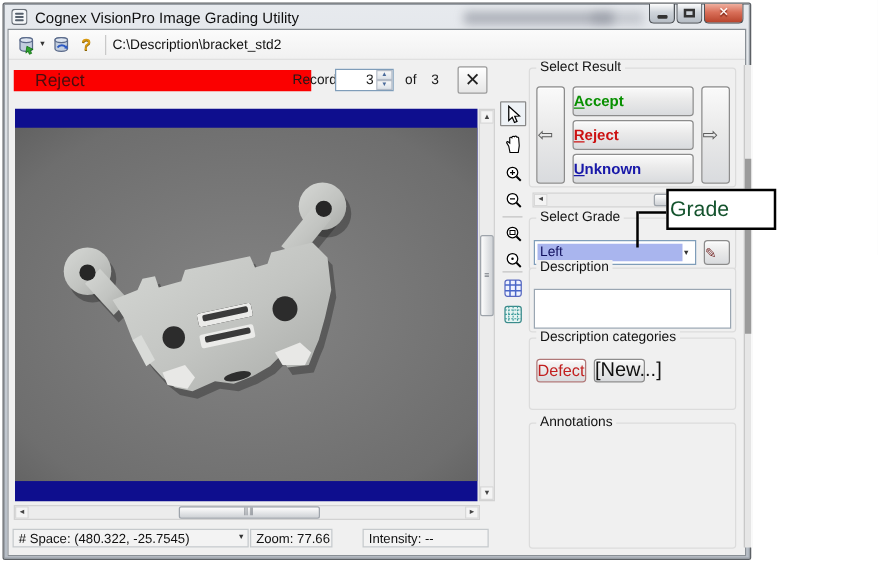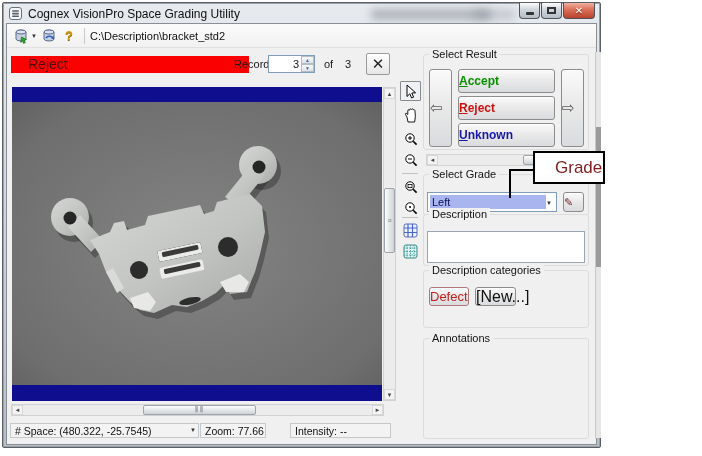--- a/index.html
+++ b/index.html
@@ -118,41 +118,41 @@
   #btn-defect{position:absolute;left:5px;top:16px;width:40px;height:19px;border:1px solid #b07878;}
   #btn-defect span{font-weight:normal;font-size:13px;color:#c22020;}
   #btn-new{position:absolute;left:51px;top:16px;width:41px;height:19px;}
   #btn-new span{font-size:16px;color:#111;}
 
   #side-scroll{position:absolute;left:588px;top:4px;width:7px;height:386px;background:#e6e6e6;
                border-left:1px solid #c8c8c8;border-right:1px solid #ffffff;}
   #side-thumb{position:absolute;left:0;top:75px;width:5px;height:140px;background:#9b9b9b;}
 
   
-  #callout{position:absolute;left:533px;top:151px;width:72px;height:33px;background:#fff;border:2px solid #000;
-           font-size:17px;color:#7f1d1d;display:flex;align-items:center;padding-left:20px;z-index:50;}
+  #callout{position:absolute;left:533px;top:151px;width:88px;height:33px;background:#fff;border:2px solid #000;
+           font-size:17px;color:#14532d;display:flex;align-items:center;padding-left:1px;z-index:50;}
   .callout-line{position:absolute;background:#000;z-index:49;}
   #callout-h{left:511px;top:169px;width:22px;height:2px;}
   #callout-v{left:509px;top:169px;width:2px;height:29px;}
 </style>
 </head>
 <body>
 
 <div id="screen">
 
   <div id="win">
 
     <div id="titlebar">
       <svg id="title-icon" viewBox="0 0 13 13">
         <rect x="0.5" y="0.5" width="12" height="12" rx="2.5" fill="#f4f6f8" stroke="#6a7078"></rect>
         <rect x="3" y="3.2" width="7" height="1.6" rx="0.8" fill="#55606c"></rect>
         <rect x="3" y="5.8" width="7" height="1.6" rx="0.8" fill="#55606c"></rect>
         <rect x="3" y="8.4" width="7" height="1.6" rx="0.8" fill="#55606c"></rect>
       </svg>
-      <span id="title-text">Cognex VisionPro Space Grading Utility</span>
+      <span id="title-text">Cognex VisionPro Image Grading Utility</span>
       <div class="blur-artifact" style="left:368px;width:120px;"></div>
       <div class="blur-artifact" style="left:470px;width:42px;opacity:.6;"></div>
       <div class="capbtn" id="btn-min">
           <div class="glyph-min"></div>
         </div>
       <div class="capbtn" id="btn-max">
           <div class="glyph-max"></div>
         </div>
       <div class="capbtn" id="btn-close">
           <span class="glyph-close">✕</span>

